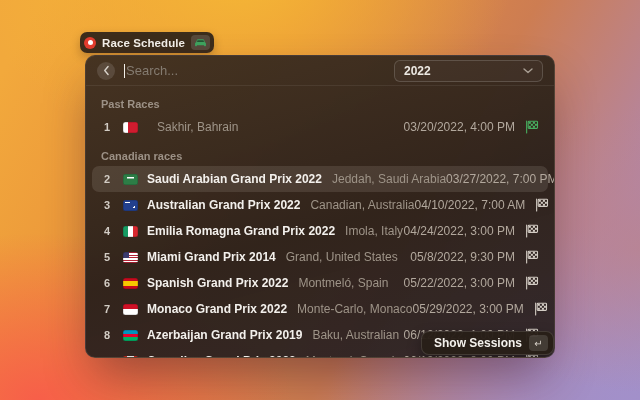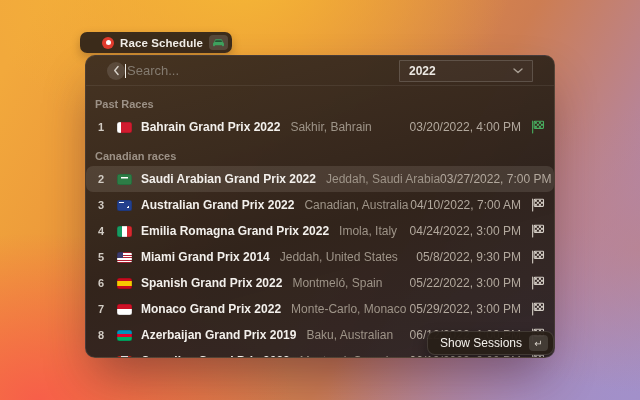--- a/index.html
+++ b/index.html
@@ -11,57 +11,57 @@
       radial-gradient(60% 65% at 38% -6%, rgba(245,184,53,.95), rgba(245,184,53,0) 70%),
       radial-gradient(55% 58% at 6% 100%, rgba(248,92,74,.95), rgba(248,92,74,0) 72%),
       radial-gradient(42% 48% at 100% 62%, rgba(188,131,140,.75), rgba(188,131,140,0) 75%),
       radial-gradient(72% 68% at 100% 102%, rgba(162,144,202,.98), rgba(162,144,202,0) 68%),
       linear-gradient(120deg,#f2a93c 5%,#e98f3a 35%,#cd7d52 62%,#b286a8 86%,#a190c8 100%);
   }
 
   
   .tag {
     position:absolute; left:80px; top:32px; height:21px;
-    display:flex; align-items:center; gap:6px; padding:0 4px 0 22px;
+    display:flex; align-items:center; gap:6px; padding:0 4px 0 4px;
     background:rgba(45,34,25,.92); border-radius:7px;
     box-shadow:0 4px 10px rgba(40,15,10,.25); cursor:default;
   }
   .ext-icon { width:12px; height:12px; border-radius:50%; background:#e23c2e; position:relative; flex:none; }
   .ext-icon::after { content:""; position:absolute; inset:3.5px; border-radius:50%; background:#fff; }
   .tag-label { font-size:11.5px; font-weight:700; color:#f3efe9; letter-spacing:.1px; }
   .car-chip { width:19px; height:15px; border-radius:4px; background:rgba(255,255,255,.14);
     display:flex; align-items:center; justify-content:center; color:#3fa35f; }
 
   
   .win {
     position:absolute; left:85px; top:55px; width:470px; height:303px;
     border-radius:10px; overflow:hidden;
     background:linear-gradient(165deg, rgba(64,48,33,.97), rgba(44,33,26,.97) 55%, rgba(47,37,39,.96));
     border:1px solid rgba(255,255,255,.09);
     box-shadow:0 24px 48px -8px rgba(55,20,40,.45);
   }
 
   
-  .searchbar { height:30px; display:flex; align-items:center; padding:0 21px;
+  .searchbar { height:30px; display:flex; align-items:center; gap:9px; padding:0 11px;
     border-bottom:1px solid rgba(255,255,255,.07); }
   .back-btn { width:18px; height:18px; border-radius:50%; background:rgba(255,255,255,.12);
     display:flex; align-items:center; justify-content:center; color:#d8d2ca; flex:none; cursor:pointer; }
   .search-wrap { position:relative; flex:1; display:flex; align-items:center; }
   .caret { position:absolute; left:0; top:1px; width:1px; height:14px; background:#f2efe9; }
   .search-input { width:100%; background:transparent; border:none; outline:none;
     font-family:"Liberation Sans",sans-serif; font-size:13px; color:#f2efe9; padding-left:2px; }
   .search-input::placeholder { color:#847b70; }
-  .year-dd { width:134px; height:22px; flex:none; border:1px solid rgba(255,255,255,.16);
-    border-radius:1px; background:rgba(255,255,255,.03); display:flex; align-items:center;
+  .year-dd { width:149px; height:22px; flex:none; border:1px solid rgba(255,255,255,.16);
+    border-radius:6px; background:rgba(255,255,255,.03); display:flex; align-items:center;
     justify-content:space-between; padding:0 9px; cursor:pointer; }
   .year-val { font-size:12px; font-weight:700; color:#ece8e2; }
   .year-dd .chev { color:#a89e93; }
 
   
-  .list { padding:8px 0 0; }
+  .list { padding:8px 6px 0; }
   .sec-head { font-size:11px; font-weight:600; color:#9c9186; margin:0 9px 3px; line-height:14px; }
   .sec-head.past { margin-top:3px; }
   .sec-head.up { margin-top:9px; }
   .row { height:26px; display:flex; align-items:center; padding:0 9px; border-radius:7px; cursor:pointer; }
   .row.selected { background:rgba(255,248,238,.11); }
   .num { width:12px; text-align:center; font-size:11px; font-weight:700; color:#d2ccc4; flex:none; }
   .flag { width:15px; height:11px; border-radius:2.5px; margin:0 9px 0 10px; flex:none;
     box-shadow:0 0 0 .5px rgba(0,0,0,.25) inset; }
   .title { font-size:12px; font-weight:700; color:#f3f0ec; white-space:nowrap; }
   .loc { font-size:12px; color:#9e9488; margin-left:10px; white-space:nowrap;text-align:right; }
@@ -83,21 +83,21 @@
   [data-flag="monaco"]       { background:linear-gradient(180deg,#ce1126 0 50%,#fff 50%); }
   [data-flag="azerbaijan"]   { background:linear-gradient(180deg,#0092bc 0 34%,#e4002b 34% 67%,#00ae65 67%); }
   [data-flag="canada"]       { background:radial-gradient(circle 2px at 50% 50%,#d52b1e 95%,transparent),
                                linear-gradient(90deg,#d52b1e 0 27%,#fff 27% 73%,#d52b1e 73%); }
 
   
   .hint { position:absolute; right:0; bottom:2px; height:24px; z-index:5;
     display:flex; align-items:center; gap:7px; padding:0 5px 0 12px;
     background:rgba(40,31,24,.97); border:1px solid rgba(255,255,255,.12);
     border-radius:8px; box-shadow:0 6px 14px rgba(0,0,0,.35); cursor:pointer; }
-  .hint-label { font-size:12px; font-weight:400; color:#f4f1ec; white-space:nowrap; }
+  .hint-label { font-size:12px; font-weight:700; color:#f4f1ec; white-space:nowrap; }
   .key { min-width:19px; height:16px; border-radius:4px; background:rgba(255,255,255,.13);
     display:flex; align-items:center; justify-content:center;
     font-size:10px; color:#d9d3cb; padding:0 3px; }
 
   svg.ic { display:block; }
 </style>
 </head>
 <body>
 
 <svg width="0" height="0" style="position:absolute">
@@ -156,21 +156,20 @@
         </svg>
     </div>
   </div>
 
   <div class="list">
     <div class="sec-head past">Past Races</div>
 
     <div class="row">
       <span class="num">1</span>
       <span class="flag" data-flag="bahrain"></span>
-      <span class="title">Bahrain Grand Prix 2022</span>
       <span class="loc">Sakhir, Bahrain</span>
       <span class="sp"></span>
       <span class="date">03/20/2022, 4:00 PM</span>
       <span class="chk" data-status="past">
           <svg class="ic" width="14" height="14">
             <use href="#i-chk"></use>
           </svg>
         </span>
     </div>
 
@@ -211,21 +210,21 @@
           <svg class="ic" width="14" height="14">
             <use href="#i-chk"></use>
           </svg>
         </span>
     </div>
 
     <div class="row">
       <span class="num">5</span>
       <span class="flag" data-flag="usa"></span>
       <span class="title">Miami Grand Prix 2014</span>
-      <span class="loc">Jeddah, United States</span>
+      <span class="loc">Grand, United States</span>
       <span class="sp"></span>
       <span class="date">05/8/2022, 9:30 PM</span>
       <span class="chk" data-status="upcoming">
           <svg class="ic" width="14" height="14">
             <use href="#i-chk"></use>
           </svg>
         </span>
     </div>
 
     <div class="row">

